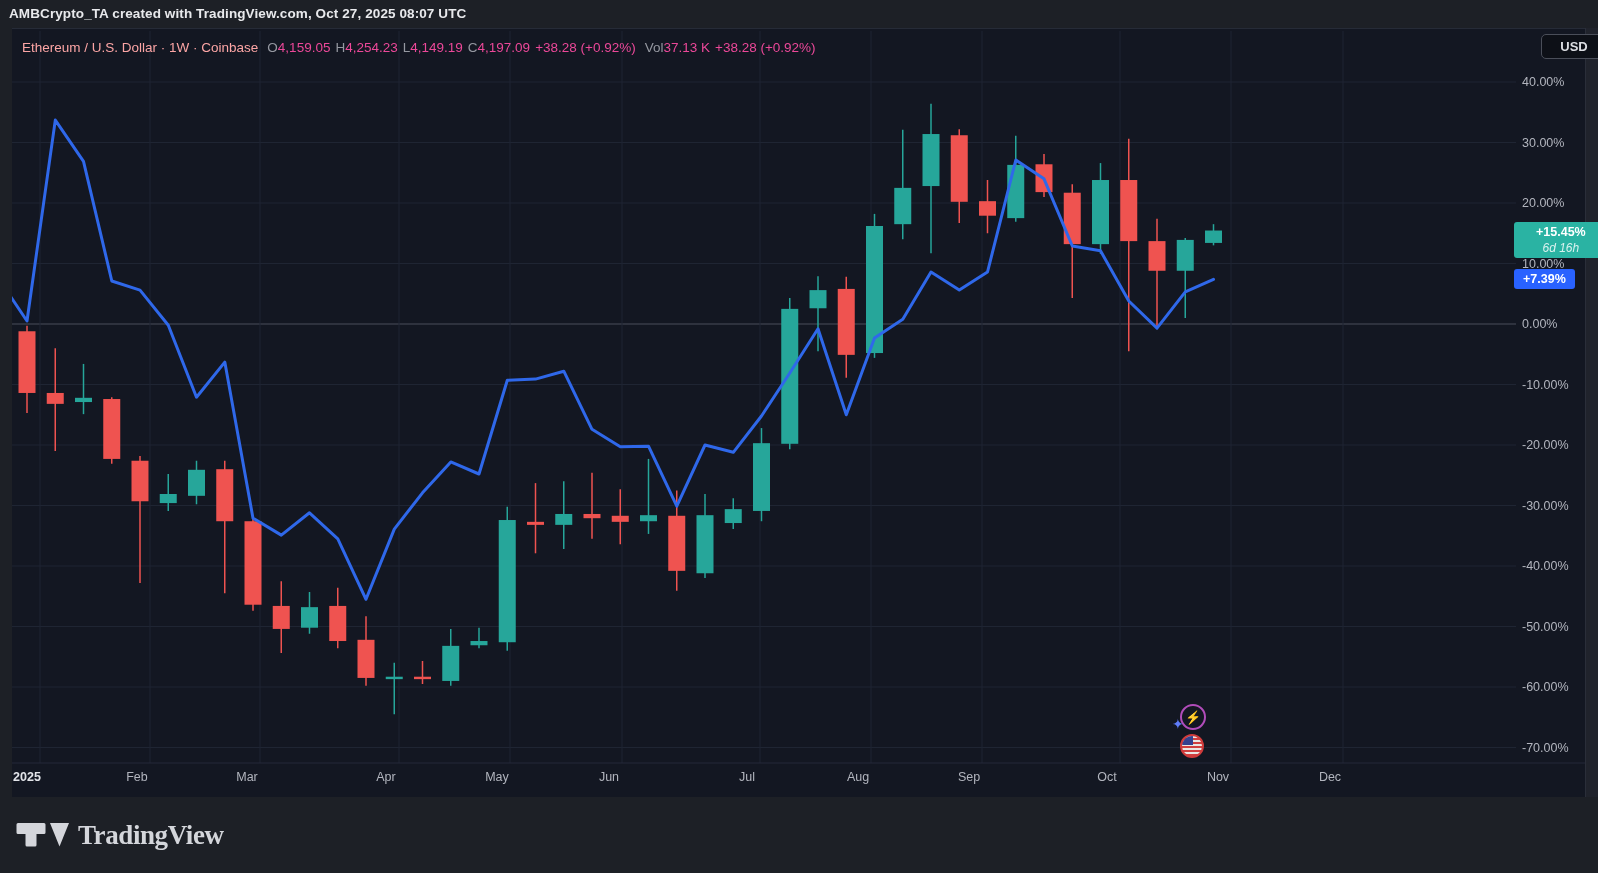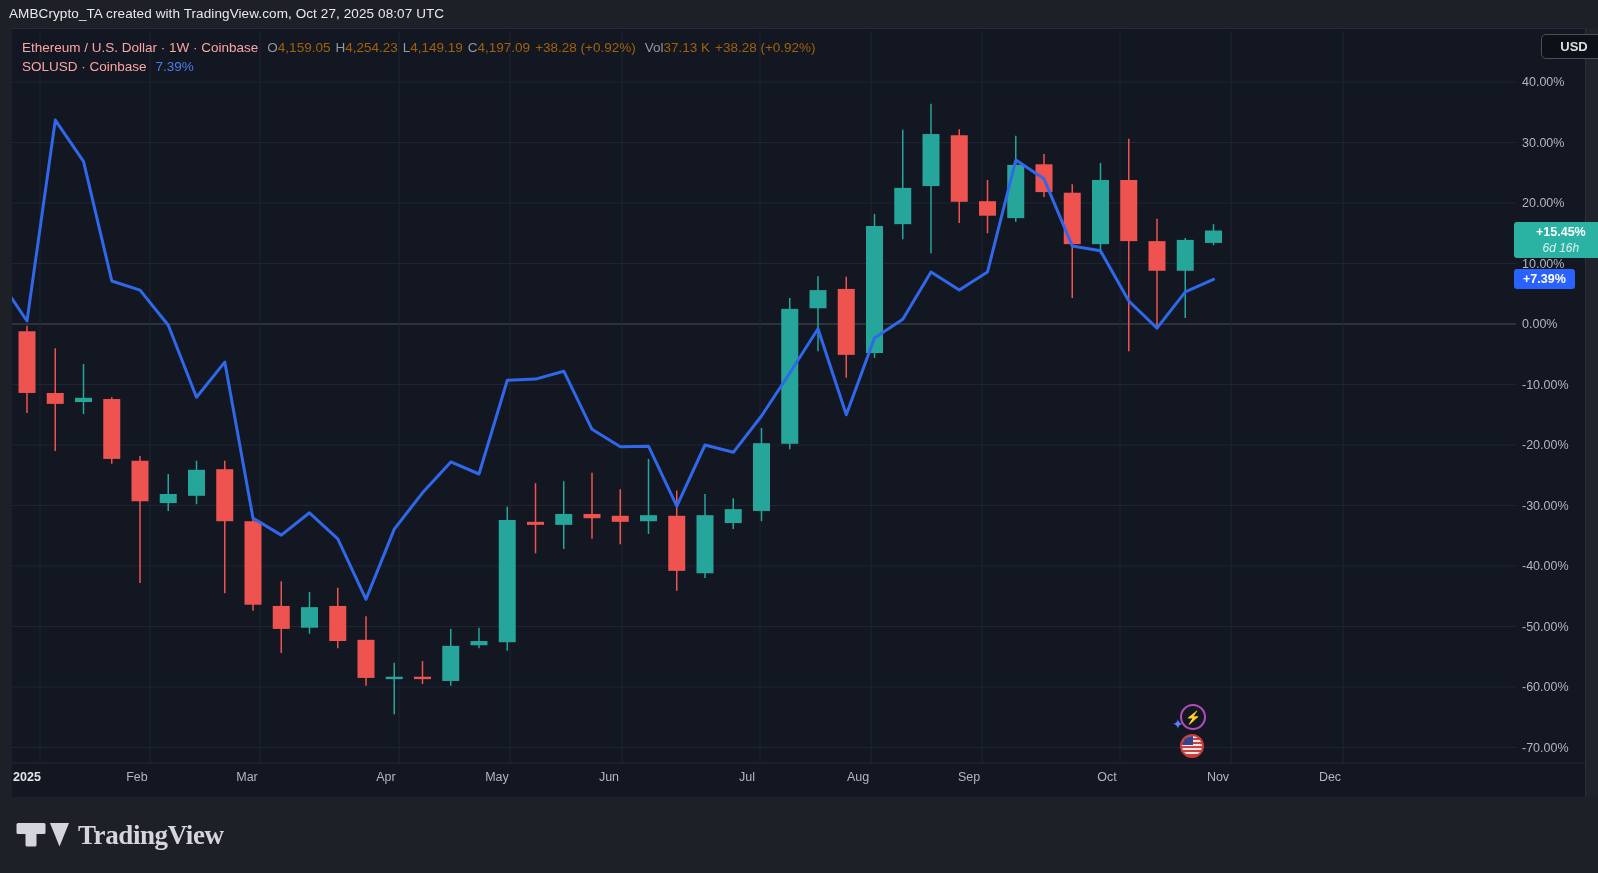--- a/index.html
+++ b/index.html
@@ -5,38 +5,38 @@
   * { margin:0; padding:0; box-sizing:border-box; }
   html,body { width:1598px; height:873px; overflow:hidden; }
   body {
     background:#1d2026;
     font-family:"Liberation Sans", sans-serif;
     position:relative;
     color:#d1d4dc;
   }
   #attribution {
     position:absolute; left:9px; top:6px;
-    font-size:13.5px; font-weight:400; color:#e8e9ec; letter-spacing:.1px;
+    font-size:13.5px; font-weight:700; color:#e8e9ec; letter-spacing:.1px;
   }
   #chart-wrap {
     position:absolute; left:12px; top:28px; width:1573px; height:769px;
     background:#131722; border-top:1px solid #262b37;
   }
   #chart-svg { position:absolute; left:0; top:0; }
   #right-strip {
     position:absolute; left:1585px; top:28px; width:13px; height:769px;
     background:#20232c; border-left:1px solid #2a2e39;
   }
   #header-overlay {
     position:absolute; left:10px; top:9px; font-size:13.5px; line-height:19px;
     white-space:nowrap; z-index:5;
   }
   .hdr-muted { color:#fca5a5; }
   .hdr-dim   { color:#9598a1; }
-  .hdr-up    { color:#a16207; }
+  .hdr-up    { color:#ec4899; }
   .hdr-blue  { color:#4a7df0; }
   .hdr-gap   { display:inline-block; width:9px; }
   .hdr-gap-s { display:inline-block; width:5px; }
   #usd-button {
     position:absolute; left:1505px; top:5px; width:66px; height:25px;
     background:#0d1017; border:1px solid #4a4e59; border-radius:5px;
     color:#dcdee3; font-size:13px; font-weight:700;
     display:flex; align-items:center; justify-content:center; z-index:6;
     cursor:pointer;
     margin-left:24px;
@@ -219,23 +219,20 @@
       <rect x="1176.75" y="238.905" width="17" height="30.85499999999999" fill="#26a69a"></rect>
       <line x1="1213.5" y1="223.175" x2="1213.5" y2="244.35000000000002" stroke="#26a69a" stroke-width="1.5"></line>
       <rect x="1205" y="229.5275" width="17" height="12.402500000000003" fill="#26a69a"></rect>
       <polyline points="0.2,280.0 27.0,320.0 55.3,119.1 83.5,160.3 111.8,280.0 140.0,289.1 168.3,324.2 196.5,396.2 224.8,361.1 253.0,517.2 281.3,534.1 309.5,511.8 337.8,537.8 366.0,598.3 394.3,528.1 422.5,491.8 450.8,460.9 479.0,473.0 507.3,379.3 535.5,378.1 563.8,370.2 592.0,428.3 620.3,445.8 648.5,445.2 676.8,505.1 705.0,444.0 733.3,451.3 761.5,415.0 789.8,372.0 818.0,327.8 846.3,413.8 874.5,336.9 902.8,318.2 931.0,271.0 959.3,289.1 987.5,271.0 1015.8,159.0 1044.0,177.8 1072.3,245.0 1100.5,249.8 1128.8,300.0 1157.0,327.2 1185.3,290.9 1213.5,278.3" fill="none" stroke="#2f68ea" stroke-width="3" stroke-linejoin="round" stroke-linecap="round"></polyline>
     </svg>
 
   <div id="header-overlay">
     <div>
       <span class="hdr-muted">Ethereum / U.S. Dollar · 1W · Coinbase</span><span class="hdr-gap"></span><span class="hdr-dim">O</span><span class="hdr-up">4,159.05</span><span class="hdr-gap-s"></span><span class="hdr-dim">H</span><span class="hdr-up">4,254.23</span><span class="hdr-gap-s"></span><span class="hdr-dim">L</span><span class="hdr-up">4,149.19</span><span class="hdr-gap-s"></span><span class="hdr-dim">C</span><span class="hdr-up">4,197.09</span><span class="hdr-gap-s"></span><span class="hdr-up">+38.28 (+0.92%)</span><span class="hdr-gap"></span><span class="hdr-dim">Vol</span><span class="hdr-up">37.13 K</span><span class="hdr-gap-s"></span><span class="hdr-up">+38.28 (+0.92%)</span>
     </div>
-    <div>
-      <span class="hdr-muted">SOLUSD · Coinbase</span><span class="hdr-gap"></span><span class="hdr-blue">7.39%</span>
-    </div>
   </div>
 
   <div id="usd-button">USD</div>
 
   <div id="badge-eth" class="axis-badge" style="background: rgb(42, 179, 163); top: 192.528px;">
     <div>+15.45%</div>
     <div class="sub">6d 16h</div>
   </div>
   <div id="badge-sol" class="axis-badge" style="background: rgb(41, 98, 255); top: 240.291px;">+7.39%</div>
 

